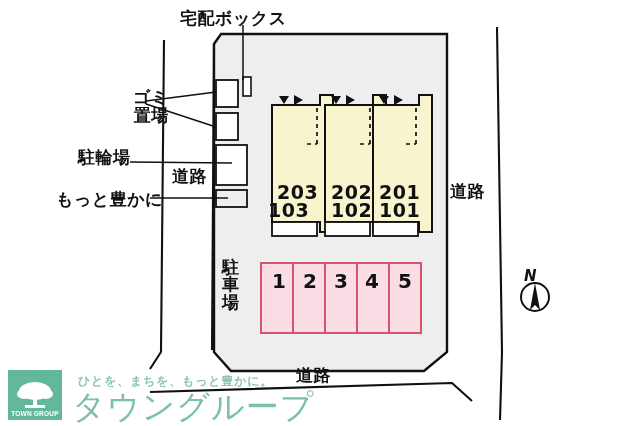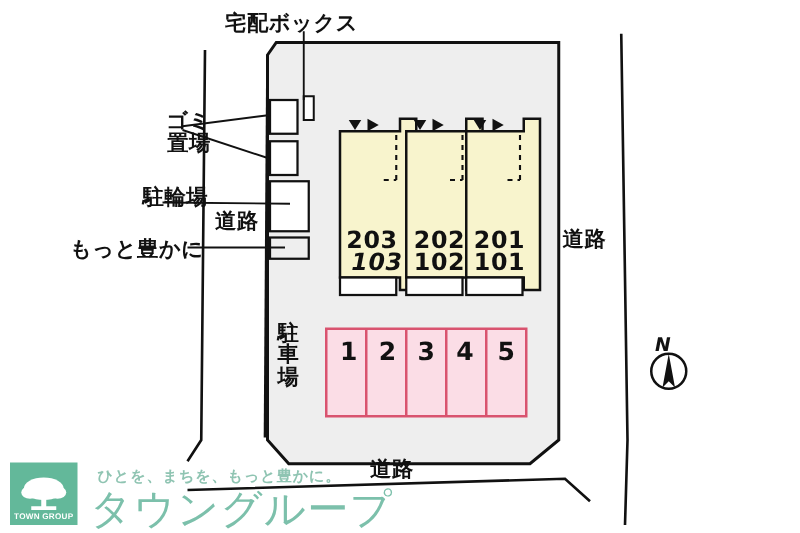--- a/index.html
+++ b/index.html
@@ -12,30 +12,30 @@
   .lbl-road{font-size:17px;}
   .lbl-unit{font-size:19px;font-weight:700;}
   .lbl-stall{font-size:20px;font-weight:700;}
   .lbl-vert{font-size:17px;font-weight:600;line-height:1.02;text-align:center;}
   .lbl-n{font-size:15px;font-weight:700;font-style:italic;}
 
   
   #t-delivery{left:180px;top:7px;}
   
   #t-gomi{left:104px;top:88px;line-height:1.08;margin-left:29px;}
-  #t-cycle{left:78px;top:146px;margin-left:36px;}
+  #t-cycle{left:78px;top:146px;}
   #t-bike{left:56px;top:188px;}
   #t-road-mid{left:172px;top:165px;}
   #t-road-right{left:450px;top:180px;}
   #t-road-bottom{left:296px;top:364px;}
   #t-parking{left:222px;top:259px;}
   #t-n{left:524px;top:267px;}
 
   #u203{left:277px;top:181px;}
-  #u103{left:281px;top:199px;font-style:italic;}
+  #u103{left:268px;top:199px;}
   #u202{left:331px;top:181px;}
   #u102{left:331px;top:199px;}
   #u201{left:379px;top:181px;}
   #u101{left:379px;top:199px;}
 
   #s1{left:272px;top:269px;}
   #s2{left:303px;top:269px;}
   #s3{left:334px;top:269px;}
   #s4{left:365px;top:269px;}
   #s5{left:398px;top:269px;}

